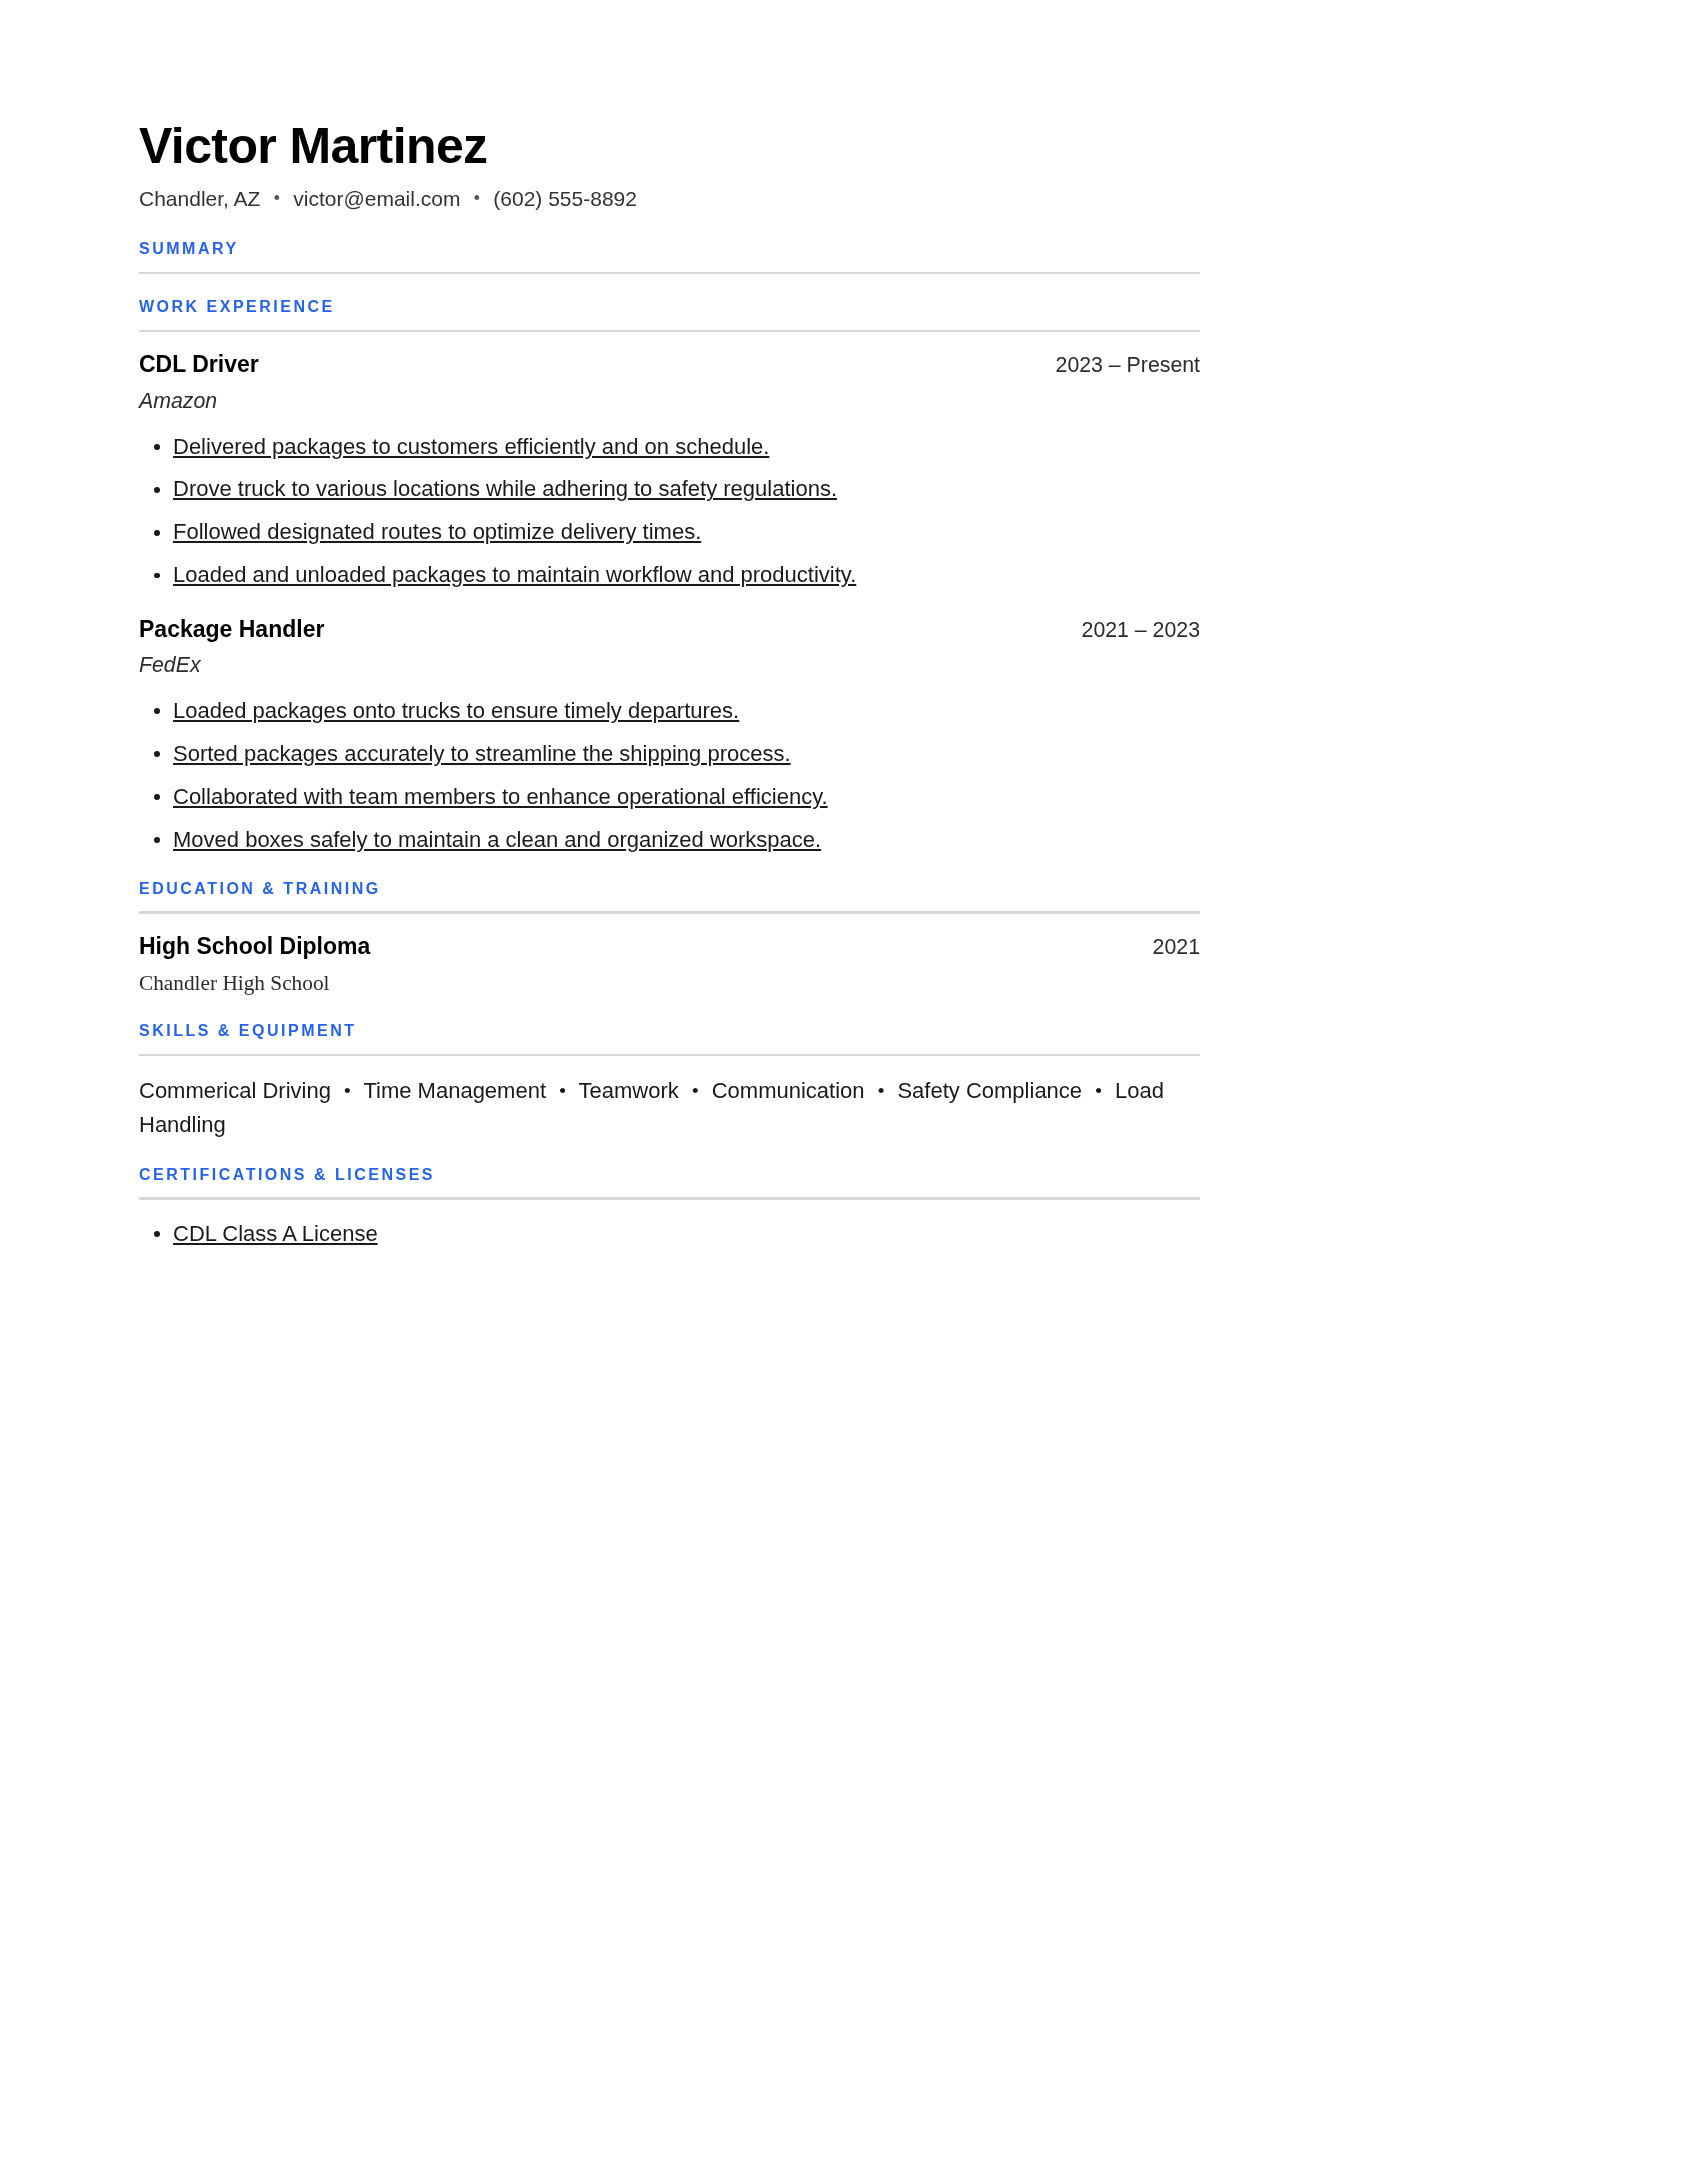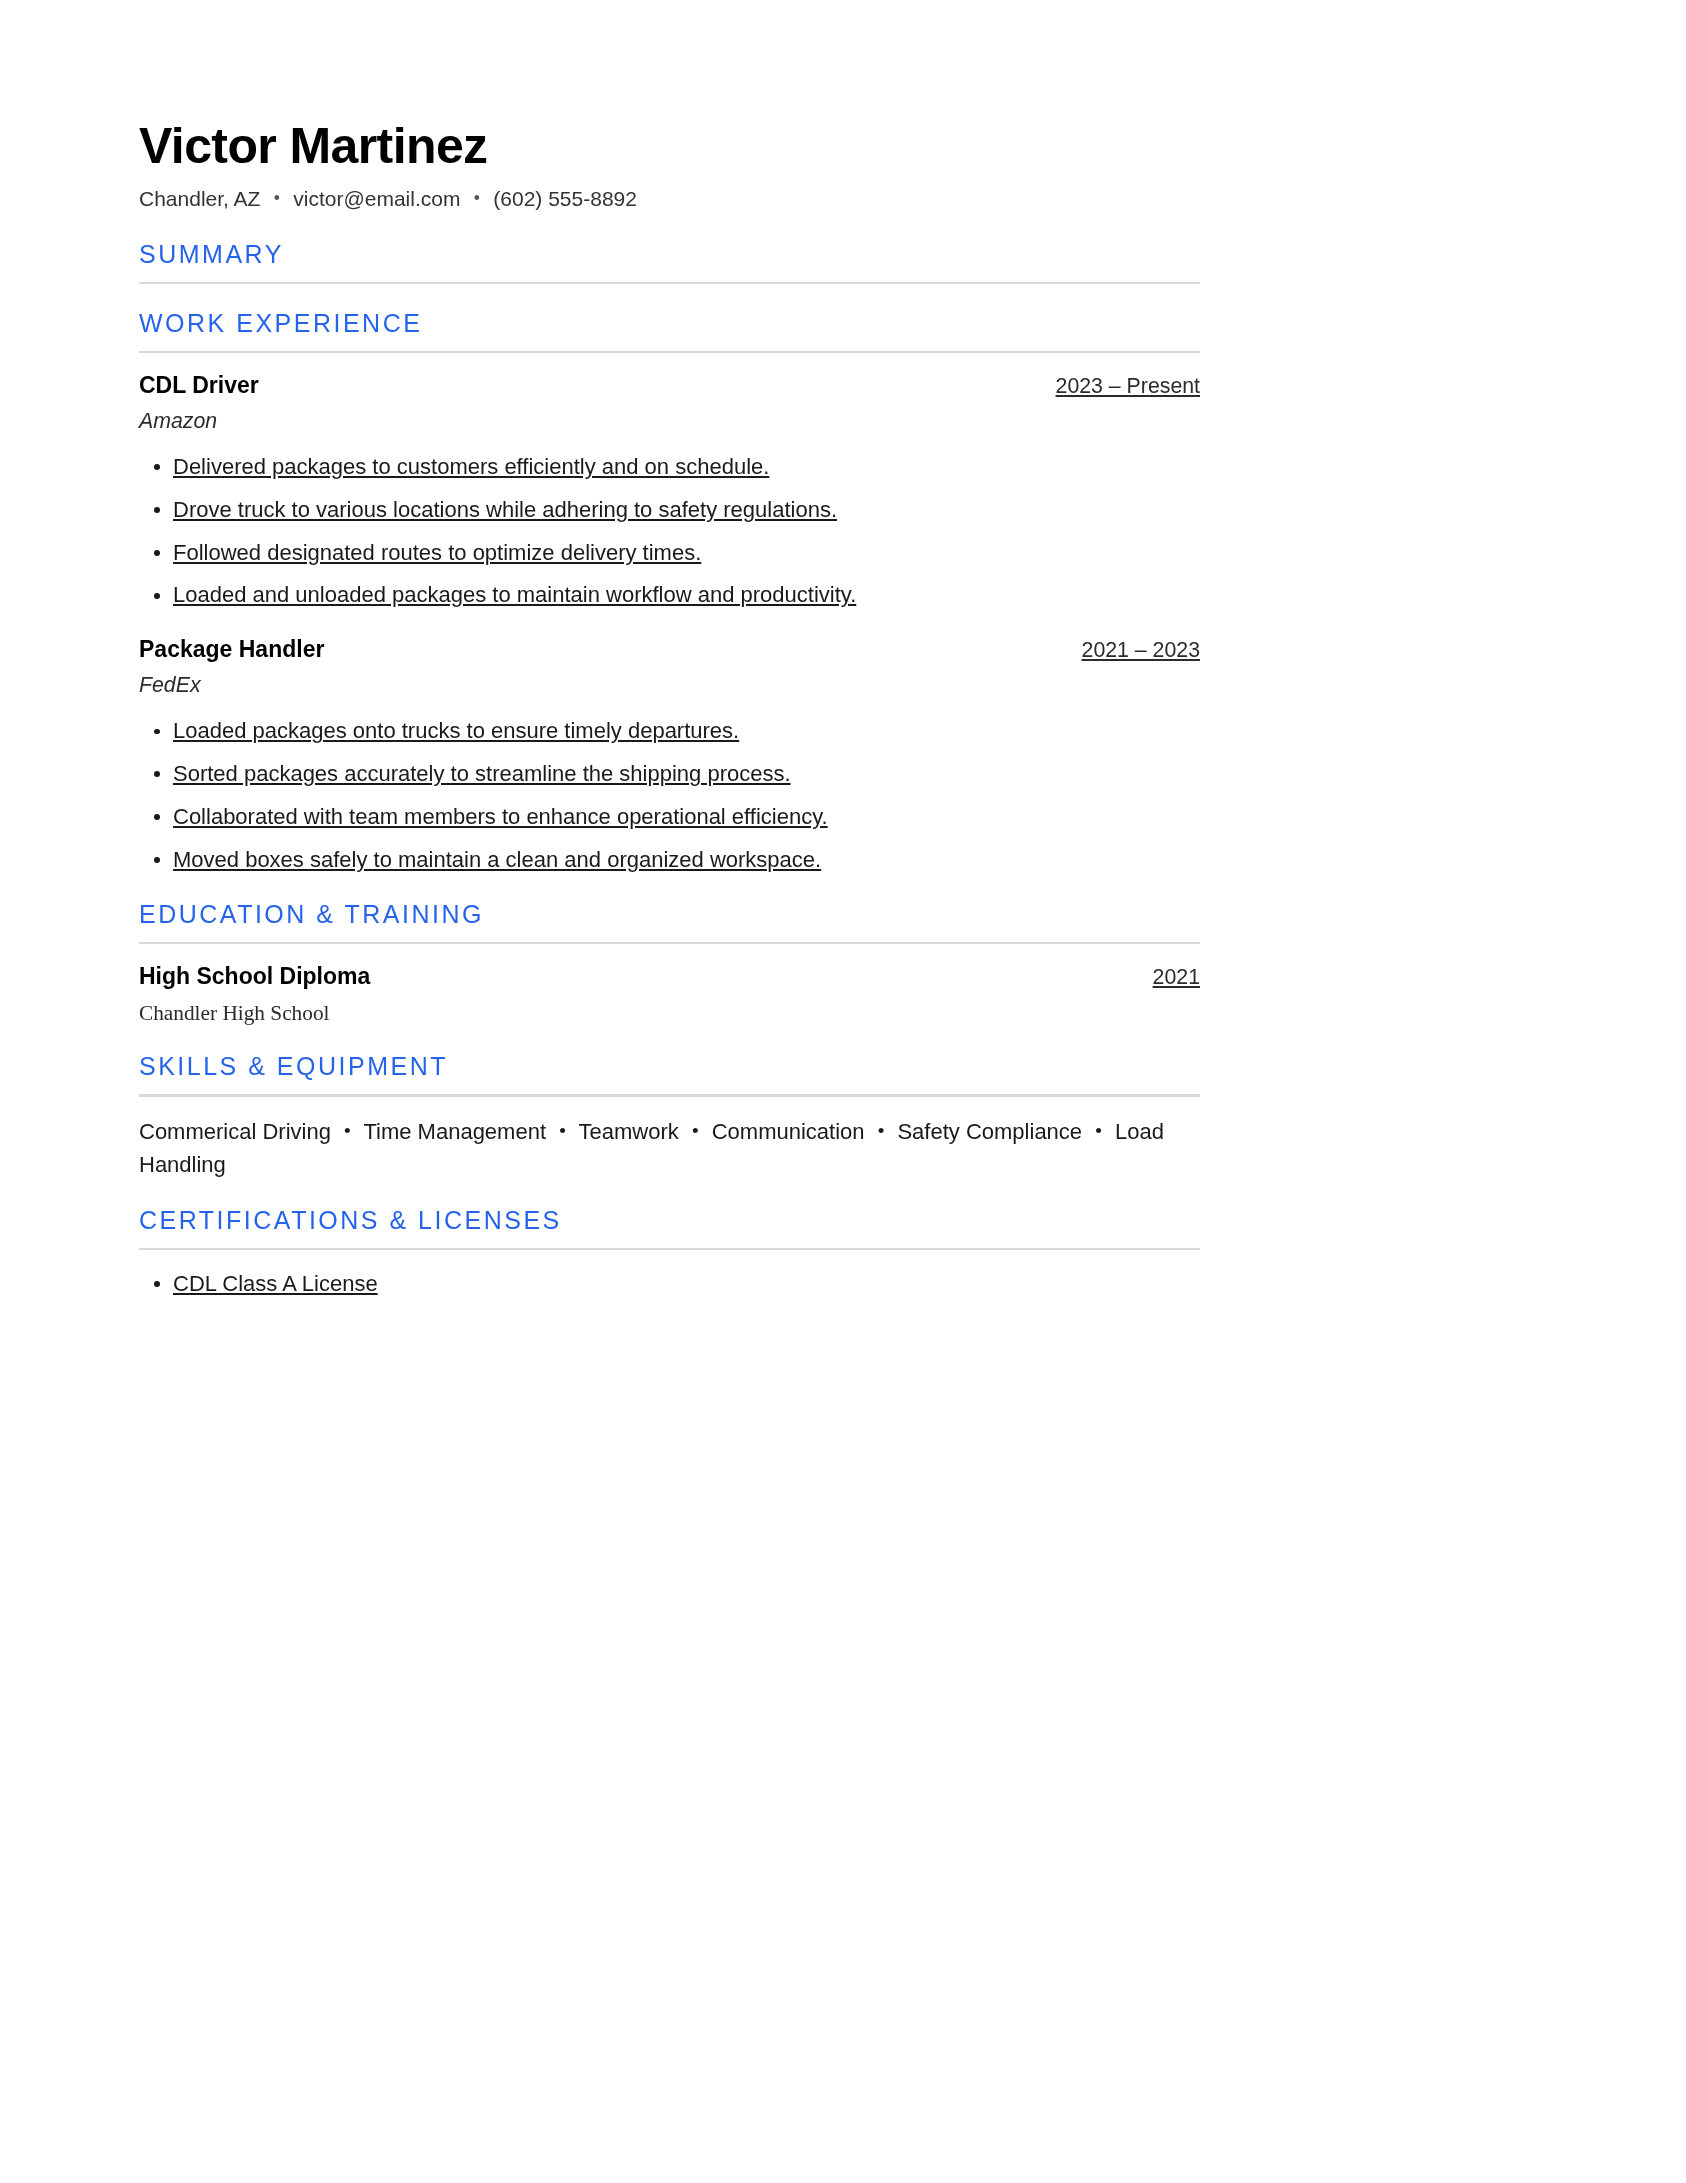--- a/index.html
+++ b/index.html
@@ -50,22 +50,22 @@
     color: #555555;
     padding: 0 7.5px;
     font-size: 17.6px;
     vertical-align: 1.6px;
   }
 
   
   .section { margin-top: 24.5px; }
 
   .section-title {
-    font-size: 25px;
-    font-weight: 400;
+    font-size: 16px;
+    font-weight: 700;
     letter-spacing: 2.5px;
     color: #2563eb;
     text-transform: uppercase;
     line-height: 1.12;
     margin-bottom: 14px;
   }
 
   .section-rule {
     height: 2.1px;
     background: #d8d8d8;
@@ -98,21 +98,20 @@
     color: #000000;
     line-height: 1.3;
   }
 
   .entry-date {
     font-size: 21.3px;
     color: #2b2b2b;
     line-height: 1.3;
     white-space: nowrap;
     text-align: right;
-    text-decoration: underline;
   }
 
   .entry-org {
     font-size: 21.3px;
     font-style: italic;
     color: #2b2b2b;
     line-height: 1.35;
     margin-top: 6.4px;
   }
 

